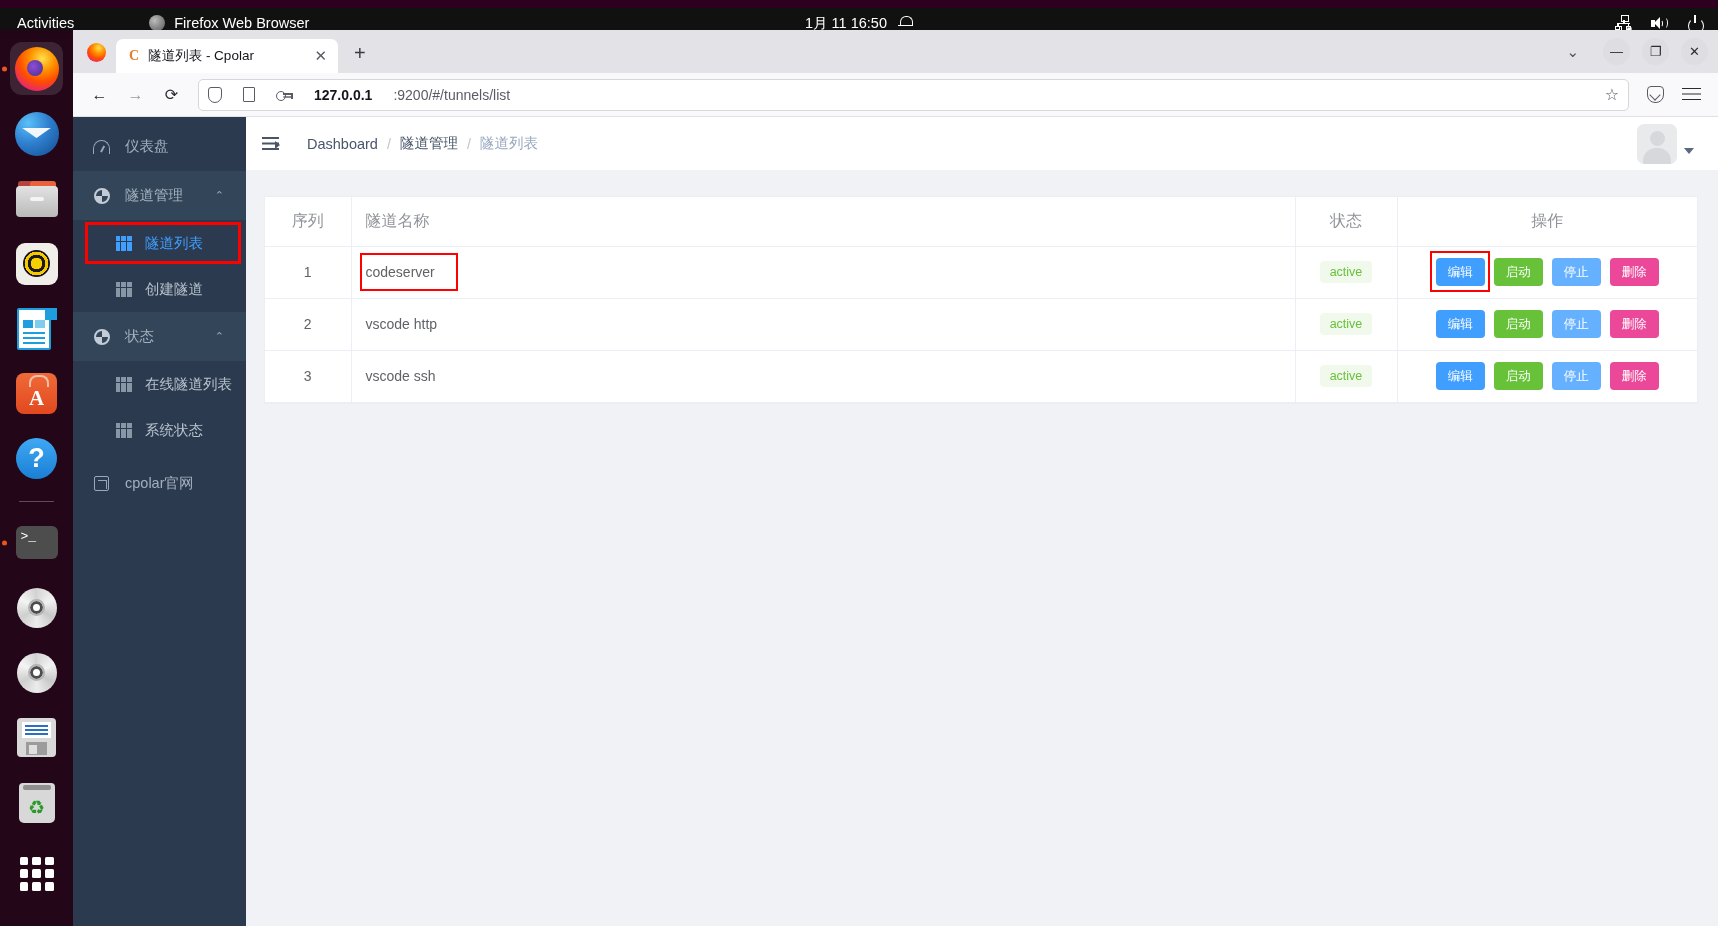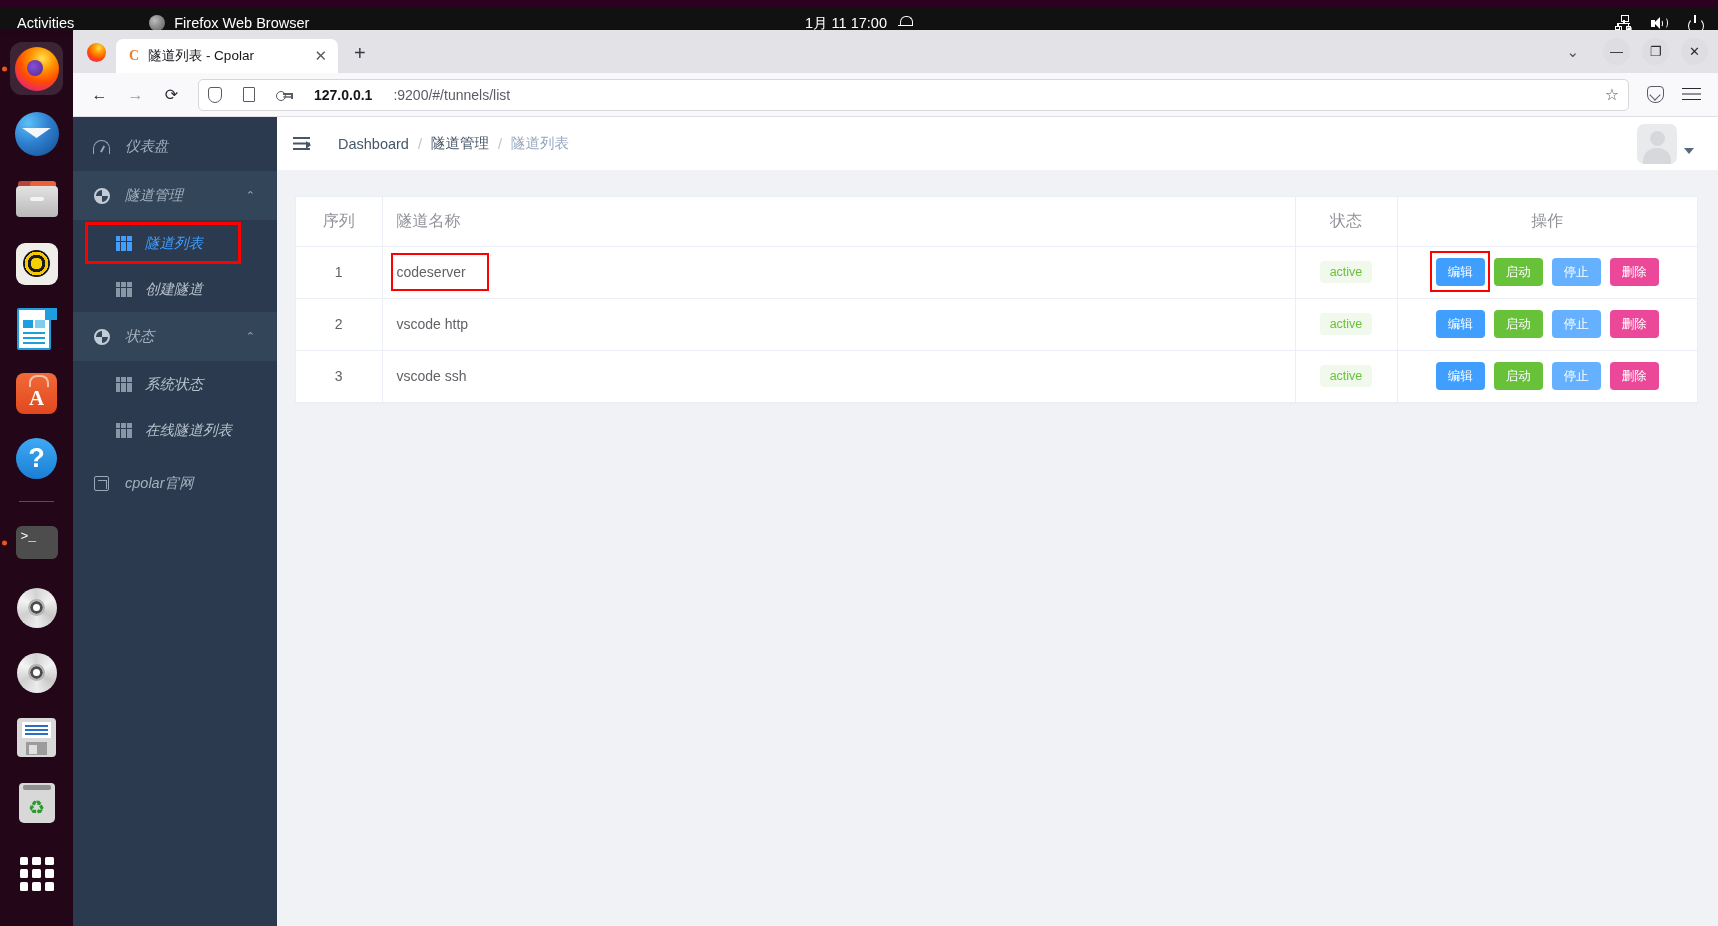--- a/index.html
+++ b/index.html
@@ -204,22 +204,22 @@
   .pocket-ico::after{content:"";position:absolute;left:3px;top:3.5px;width:7px;height:7px;
     border-left:1.7px solid #5b5b66;border-bottom:1.7px solid #5b5b66;transform:rotate(-45deg);}
   .burger{width:19px;height:14px;position:relative;}
   .burger::before{content:"";position:absolute;left:0;top:0;width:19px;height:1.9px;background:#2b2a33;
     box-shadow:0 5.5px 0 #2b2a33, 0 11px 0 #2b2a33;}
 
   
   #page { flex: 1; display: flex; background: #f0f2f5; overflow: hidden; }
 
   
-  #sidebar { width: 204px; background: #2a3b52; background:#2b3a4f; flex-shrink: 0;
-    padding-top: 5px; font-style: italic; }
+  #sidebar { width: 173px; background: #2a3b52; background:#2b3a4f; flex-shrink: 0;
+    padding-top: 5px; }
   .s-item { height: 49px; display: flex; align-items: center; padding: 0 0 0 20px;
     gap: 15px; color: #a4b0be; font-size: 14.5px; position: relative; }
   .s-item .sico { width: 17px; flex-shrink:0; display:flex; align-items:center; justify-content:center; }
   .s-group { background: #334659; }
   .s-group .chev { position:absolute; right: 22px; color:#98a6b5; font-size: 11px; }
   .s-sub { height: 46px; padding-left: 42px; gap: 13px; font-size: 14.5px; color:#b8c2cc; }
   .s-sub.sel { color: #409eff; }
   .s-subwrap { background: #2b3a4f; }
   .grid-ico { width: 16px; height: 15px; display:grid; grid-template-columns:repeat(3,1fr);
     grid-template-rows: 5px 1fr; gap:1.3px; }
@@ -292,21 +292,21 @@
 </head>
 <body>
 
 <div id="topbar">
   <span id="activities">Activities</span>
   <div class="tb-app">
     <span class="ff-mini"></span>
     <span>Firefox Web Browser</span>
   </div>
   <div id="clock">
-    <span class="ctext">1月 11  17:00</span>
+    <span class="ctext">1月 11  16:50</span>
     <span class="bell"></span>
   </div>
   <div id="sys-icons">
     <span class="sysico ico-net">
         <i></i>
         <i></i>
         <b></b>
         <u class="l"></u>
         <u></u>
         <u class="r"></u>
@@ -494,34 +494,34 @@
           <span class="sico">
             <span class="grid-ico">
                 <span></span>
                 <span></span>
                 <span></span>
                 <span></span>
                 <span></span>
                 <span></span>
               </span>
           </span>
-          <span>系统状态</span>
+          <span>在线隧道列表</span>
         </div>
         <div class="s-item s-sub">
           <span class="sico">
             <span class="grid-ico">
                 <span></span>
                 <span></span>
                 <span></span>
                 <span></span>
                 <span></span>
                 <span></span>
               </span>
           </span>
-          <span>在线隧道列表</span>
+          <span>系统状态</span>
         </div>
       </div>
 
       <div class="s-item" style="margin-top:6px;">
         <span class="sico">
             <span class="ext-ico"></span>
           </span>
         <span>cpolar官网</span>
       </div>
     </div>

